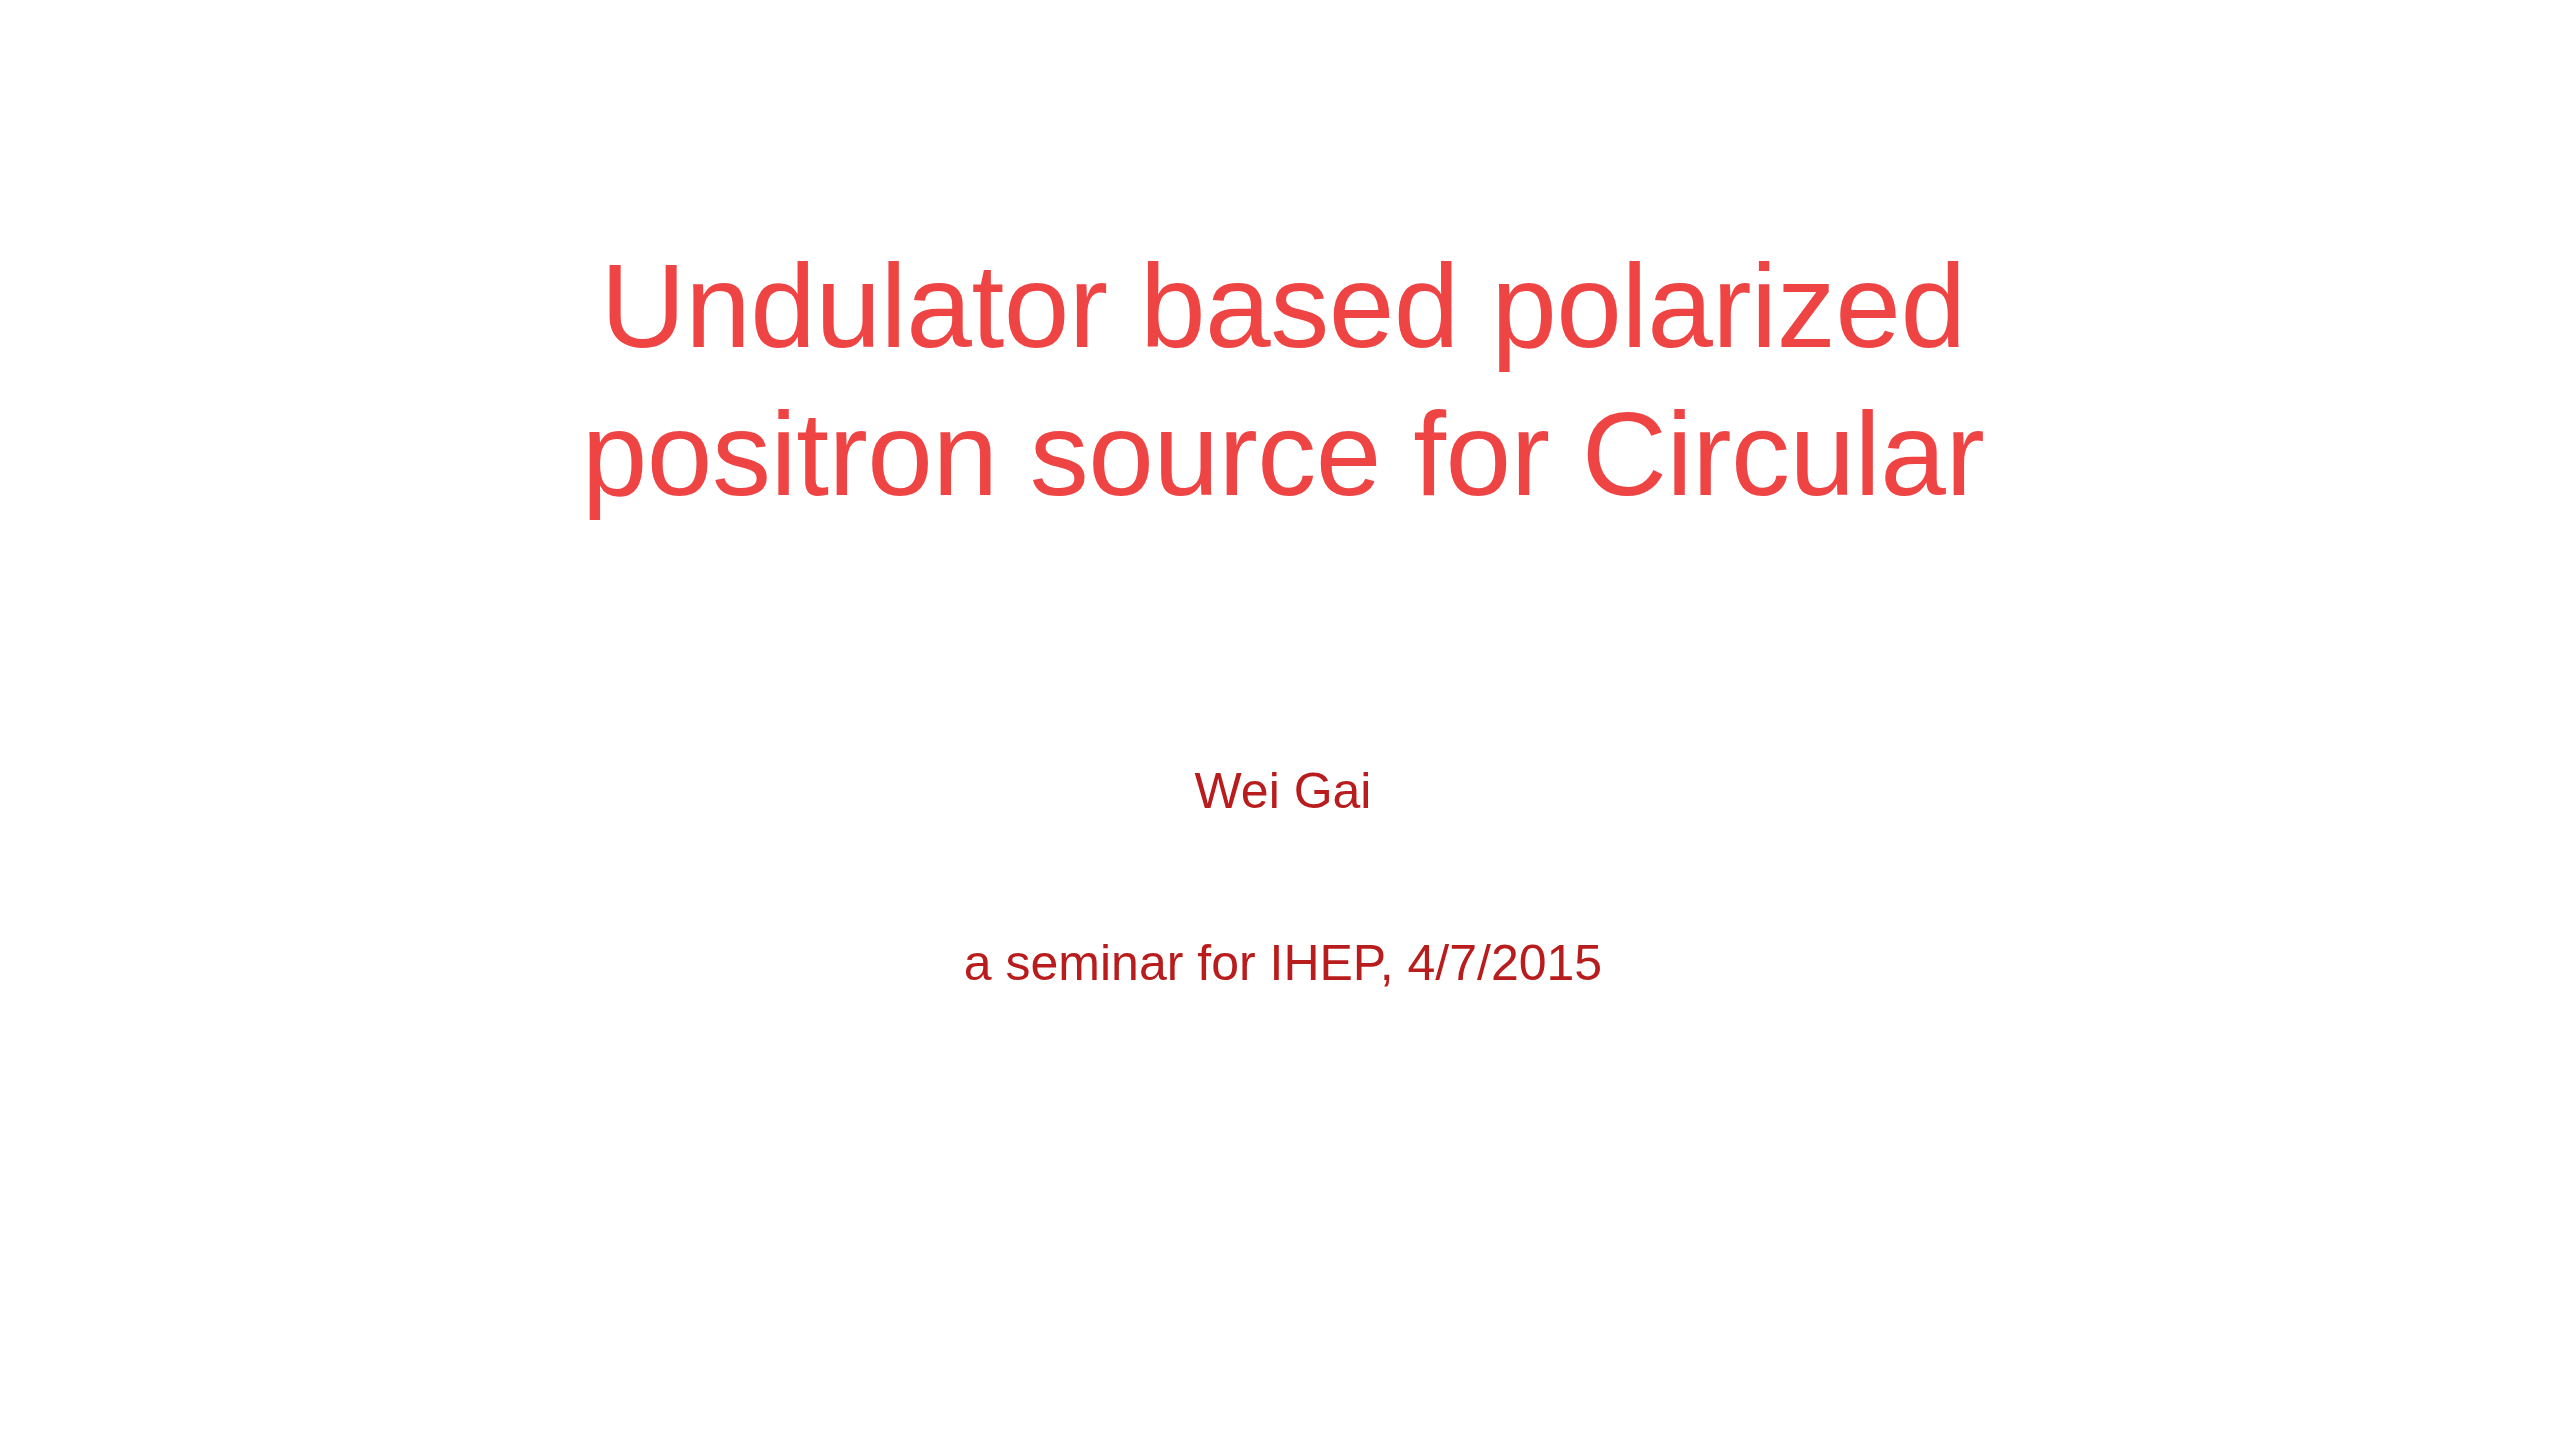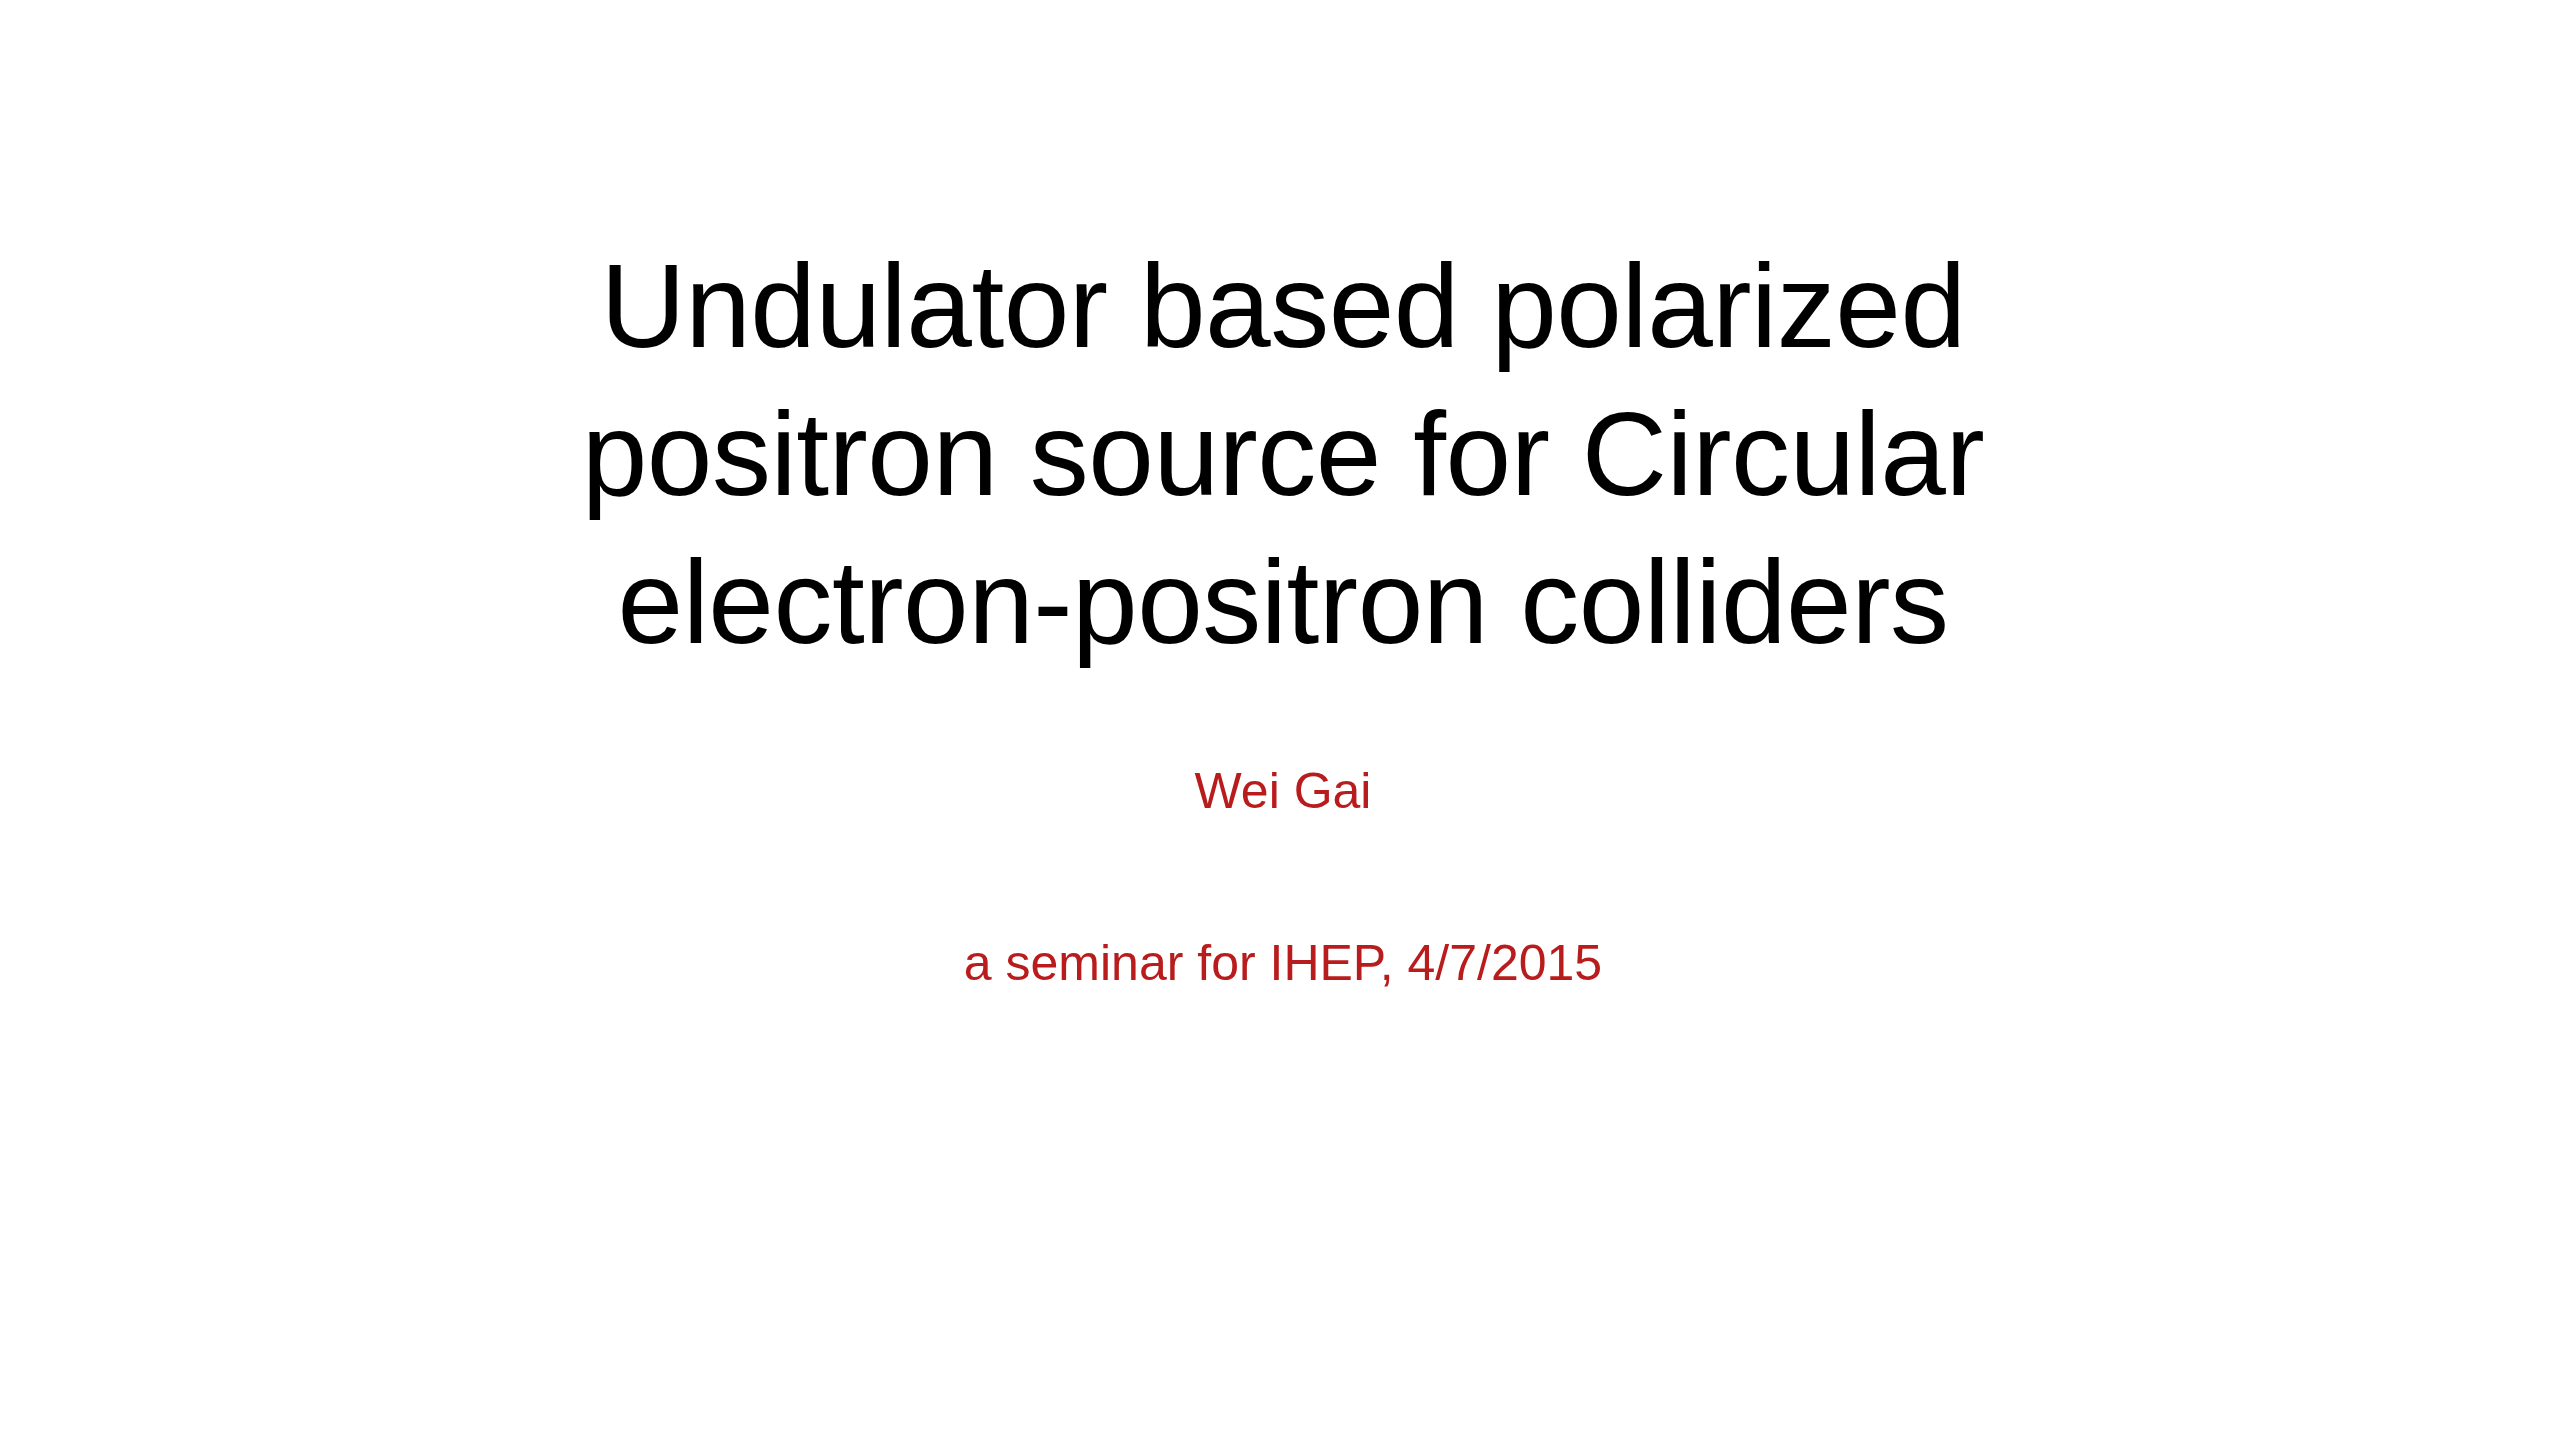--- a/index.html
+++ b/index.html
@@ -25,21 +25,21 @@
   
   .title-block {
     position: absolute;
     left: 256px;
     top: 232px;
     width: 2054px;
     text-align: center;
   }
   .title-line {
     display: block;
-    color: #000000;
+    color: #ef4444;
     font-size: 118px;
     line-height: 148px;
     font-weight: 300;
     letter-spacing: -0.5px;
     white-space: nowrap;
   }
 
   
   .subtitle-block {
     position: absolute;
@@ -62,21 +62,20 @@
   }
 </style>
 </head>
 <body>
 
 <div class="slide">
 
   <div class="title-block">
     <span class="title-line">Undulator based polarized</span>
     <span class="title-line">positron source for Circular</span>
-    <span class="title-line">electron-positron colliders</span>
   </div>
 
   <div class="subtitle-block">
     <span class="subtitle-line">Wei Gai</span>
     <span class="subtitle-line spacer"></span>
     <span class="subtitle-line">a seminar for IHEP, 4/7/2015</span>
   </div>
 
 </div>
 

